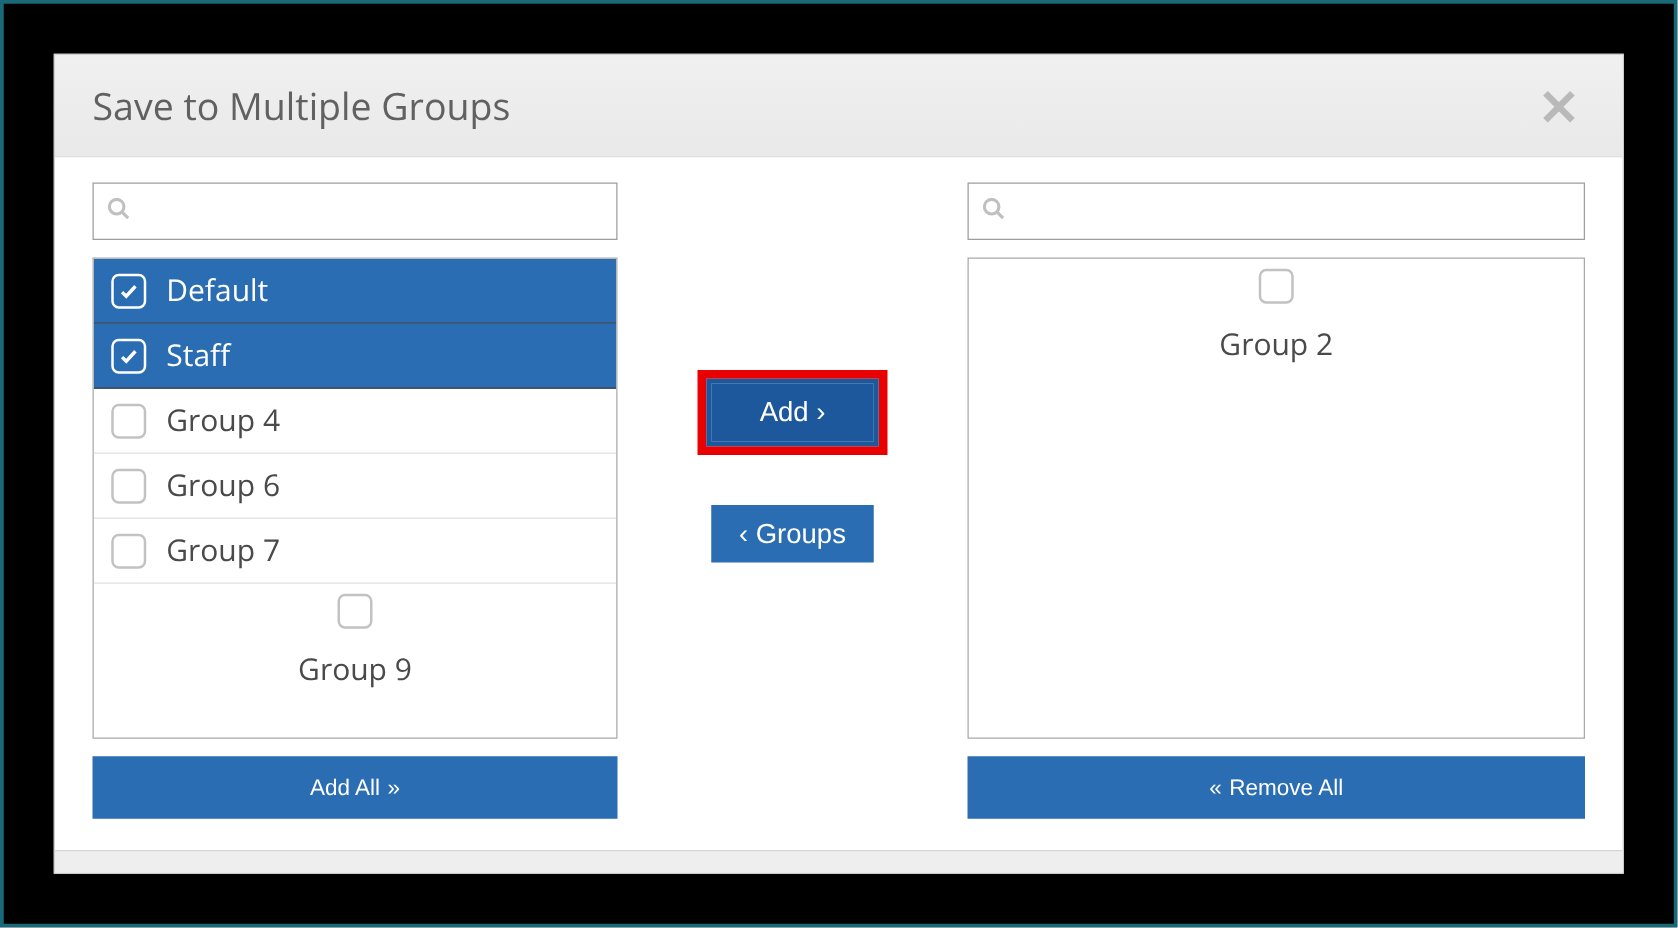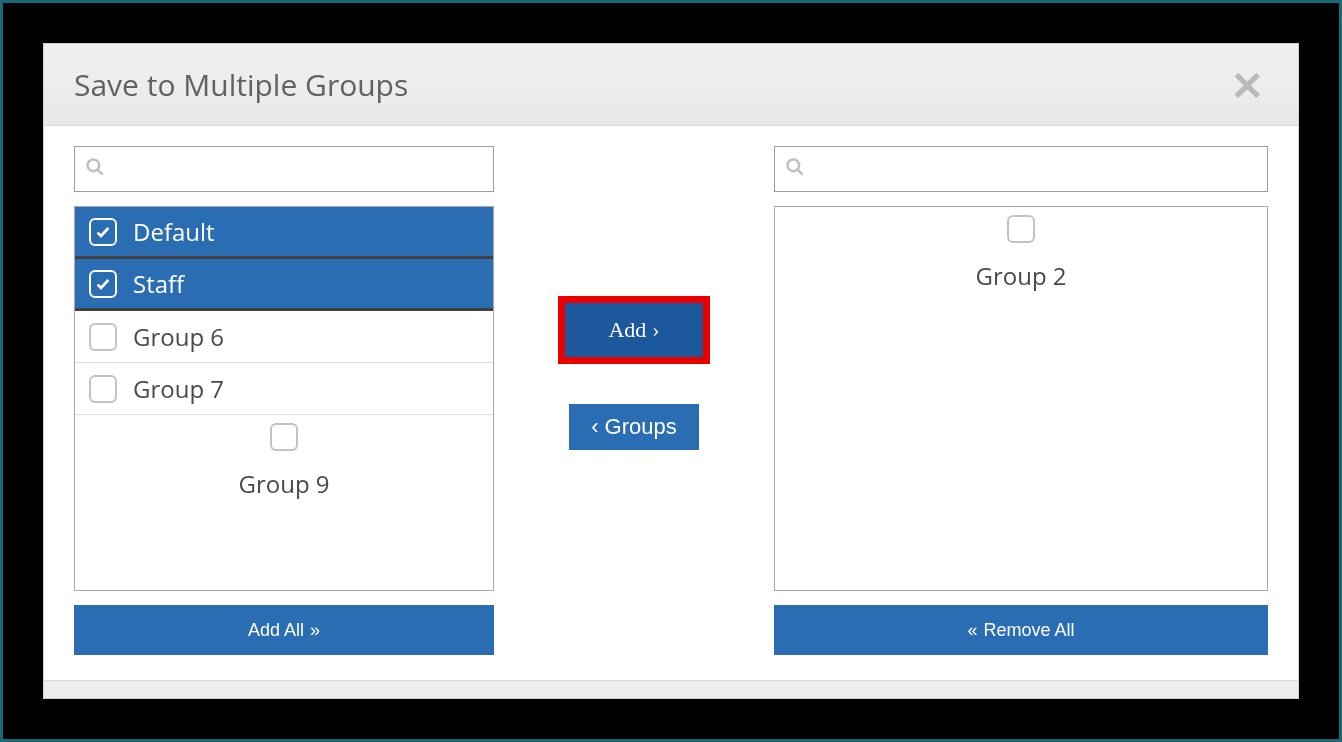--- a/index.html
+++ b/index.html
@@ -96,21 +96,21 @@
     border-bottom: 1px solid #e0e0e0;
     font-size: 24px;
     color: #4a4a4a;
     cursor: pointer;
     min-height: 52px;
   }
   .list-item:last-child { border-bottom: none; flex-direction: column; }
   .list-item.selected {
     background: #2a6db3;
     color: #ffffff;
-    border-bottom: 3px solid #404040;
+    border-bottom: 1px solid #404040;
   }
   .chk {
     width: 28px;
     height: 28px;
     border: 2px solid #c2c2c2;
     border-radius: 6px;
     background: #fff;
     flex: 0 0 auto;
     display: flex;
     align-items: center;
@@ -142,21 +142,20 @@
     font-size: 18px;
   }
   .add-highlight {
     border: 7px solid #e90000;
     padding: 4px;
     display: inline-block;
   }
   .add-highlight .btn {
     outline: 4px solid #1d579c;
     background: #1d579c;
-    font-family: Liberation Serif, serif;
   }
 
   .dialog-footer {
     height: 18px;
     background: #eeeeee;
     border-top: 1px solid #d8d8d8;
   }
 
   
   .listbox::-webkit-scrollbar { width: 20px; }
@@ -202,20 +201,24 @@
               </span>
               <span>Default</span>
             </div>
             <div class="list-item selected">
               <span class="chk">
                 <svg width="16" height="16" viewBox="0 0 24 24" fill="none" stroke="#ffffff" stroke-width="4">
                   <polyline points="4,13 9,18 20,6"></polyline>
                 </svg>
               </span>
               <span>Staff</span>
+            </div>
+            <div class="list-item">
+              <span class="chk"></span>
+              <span>Group 4</span>
             </div>
             <div class="list-item">
               <span class="chk"></span>
               <span>Group 6</span>
             </div>
             <div class="list-item">
               <span class="chk"></span>
               <span>Group 7</span>
             </div>
             <div class="list-item">

